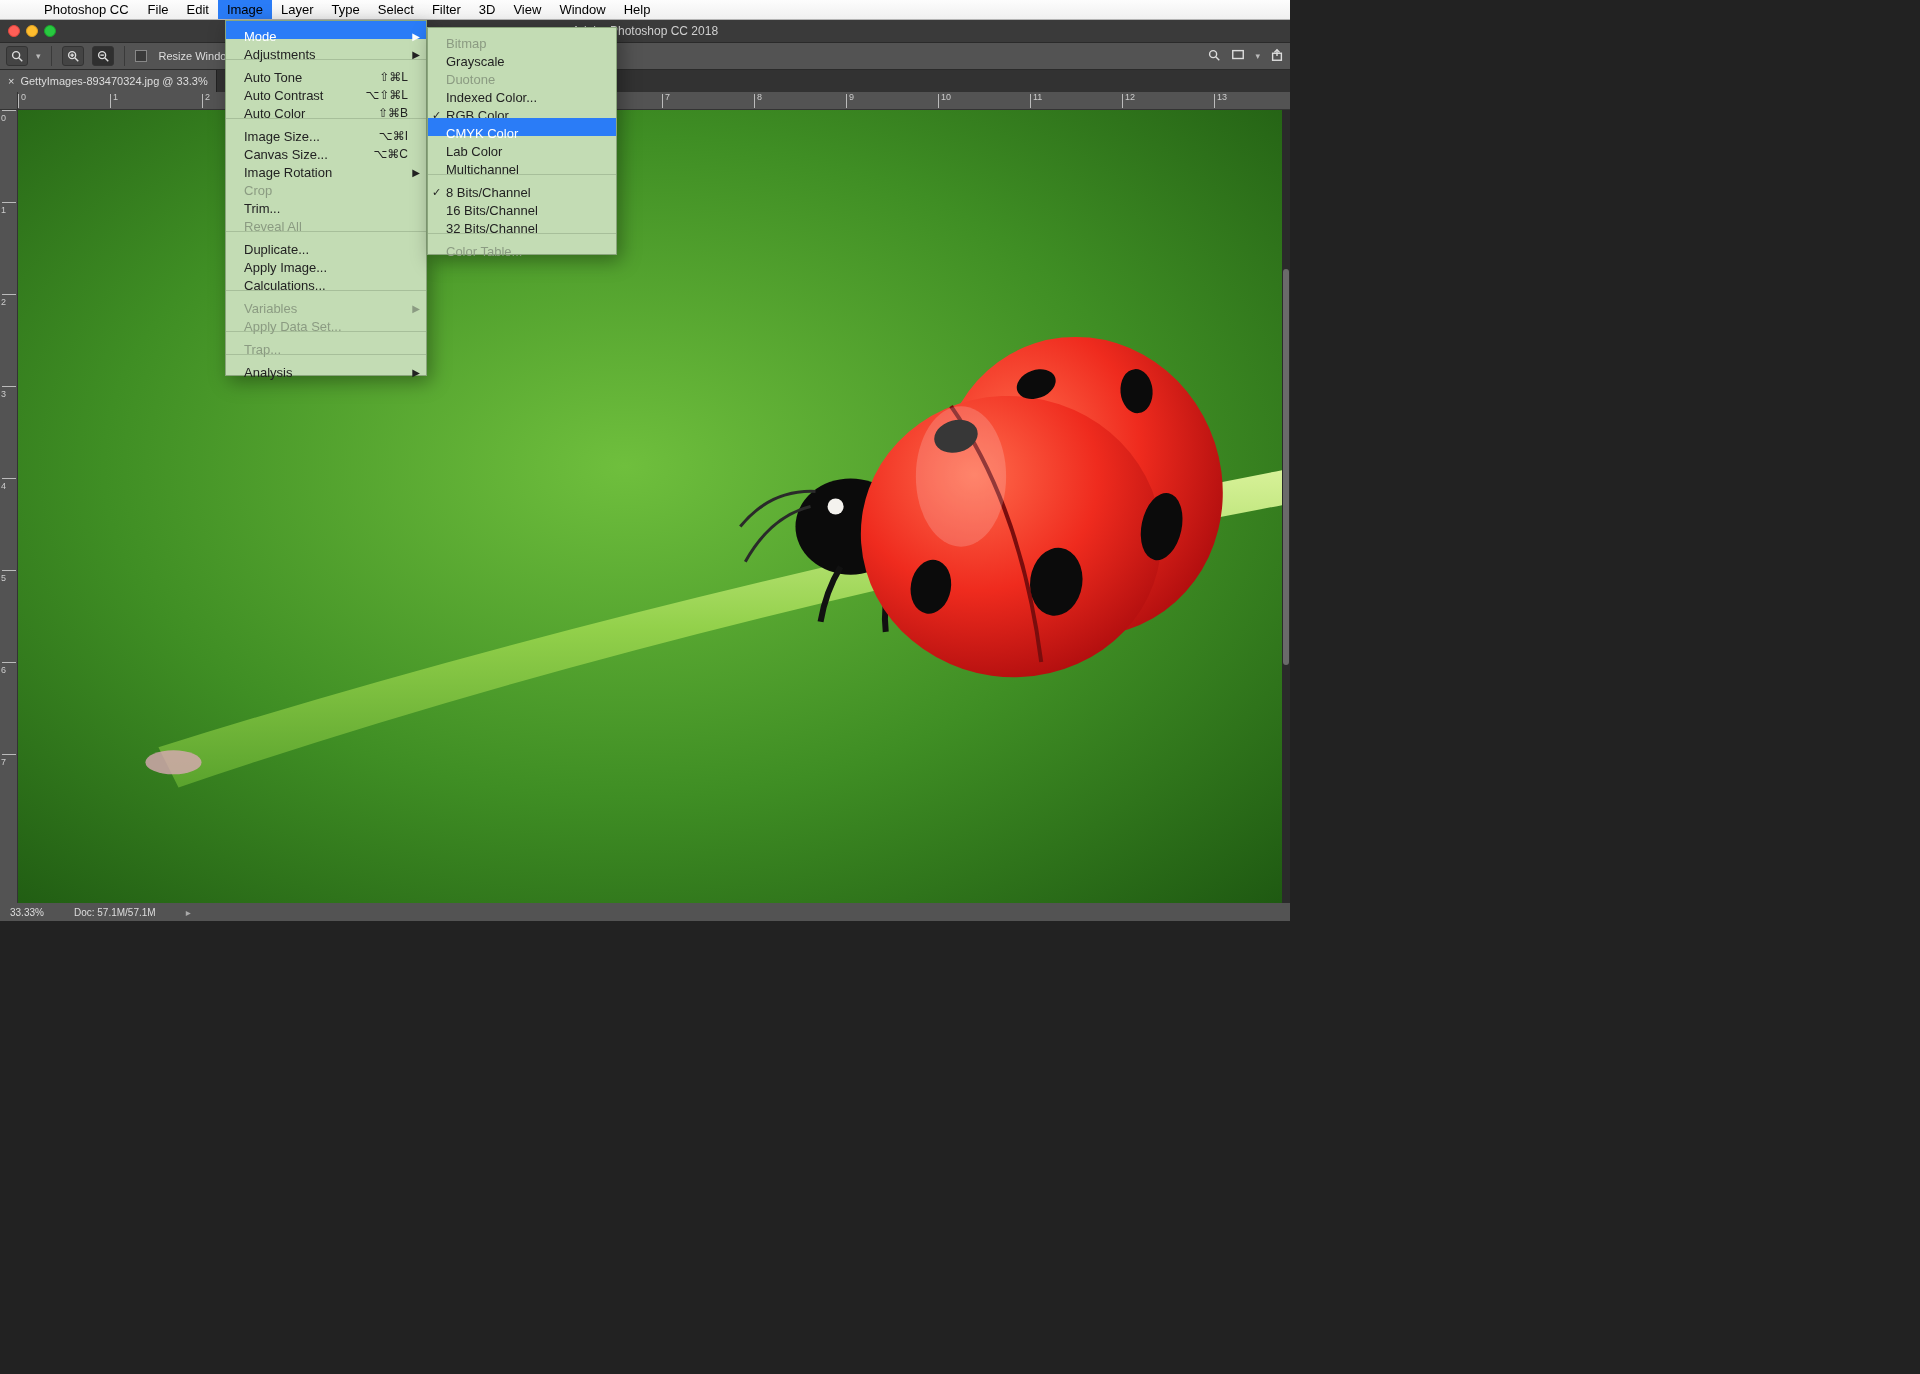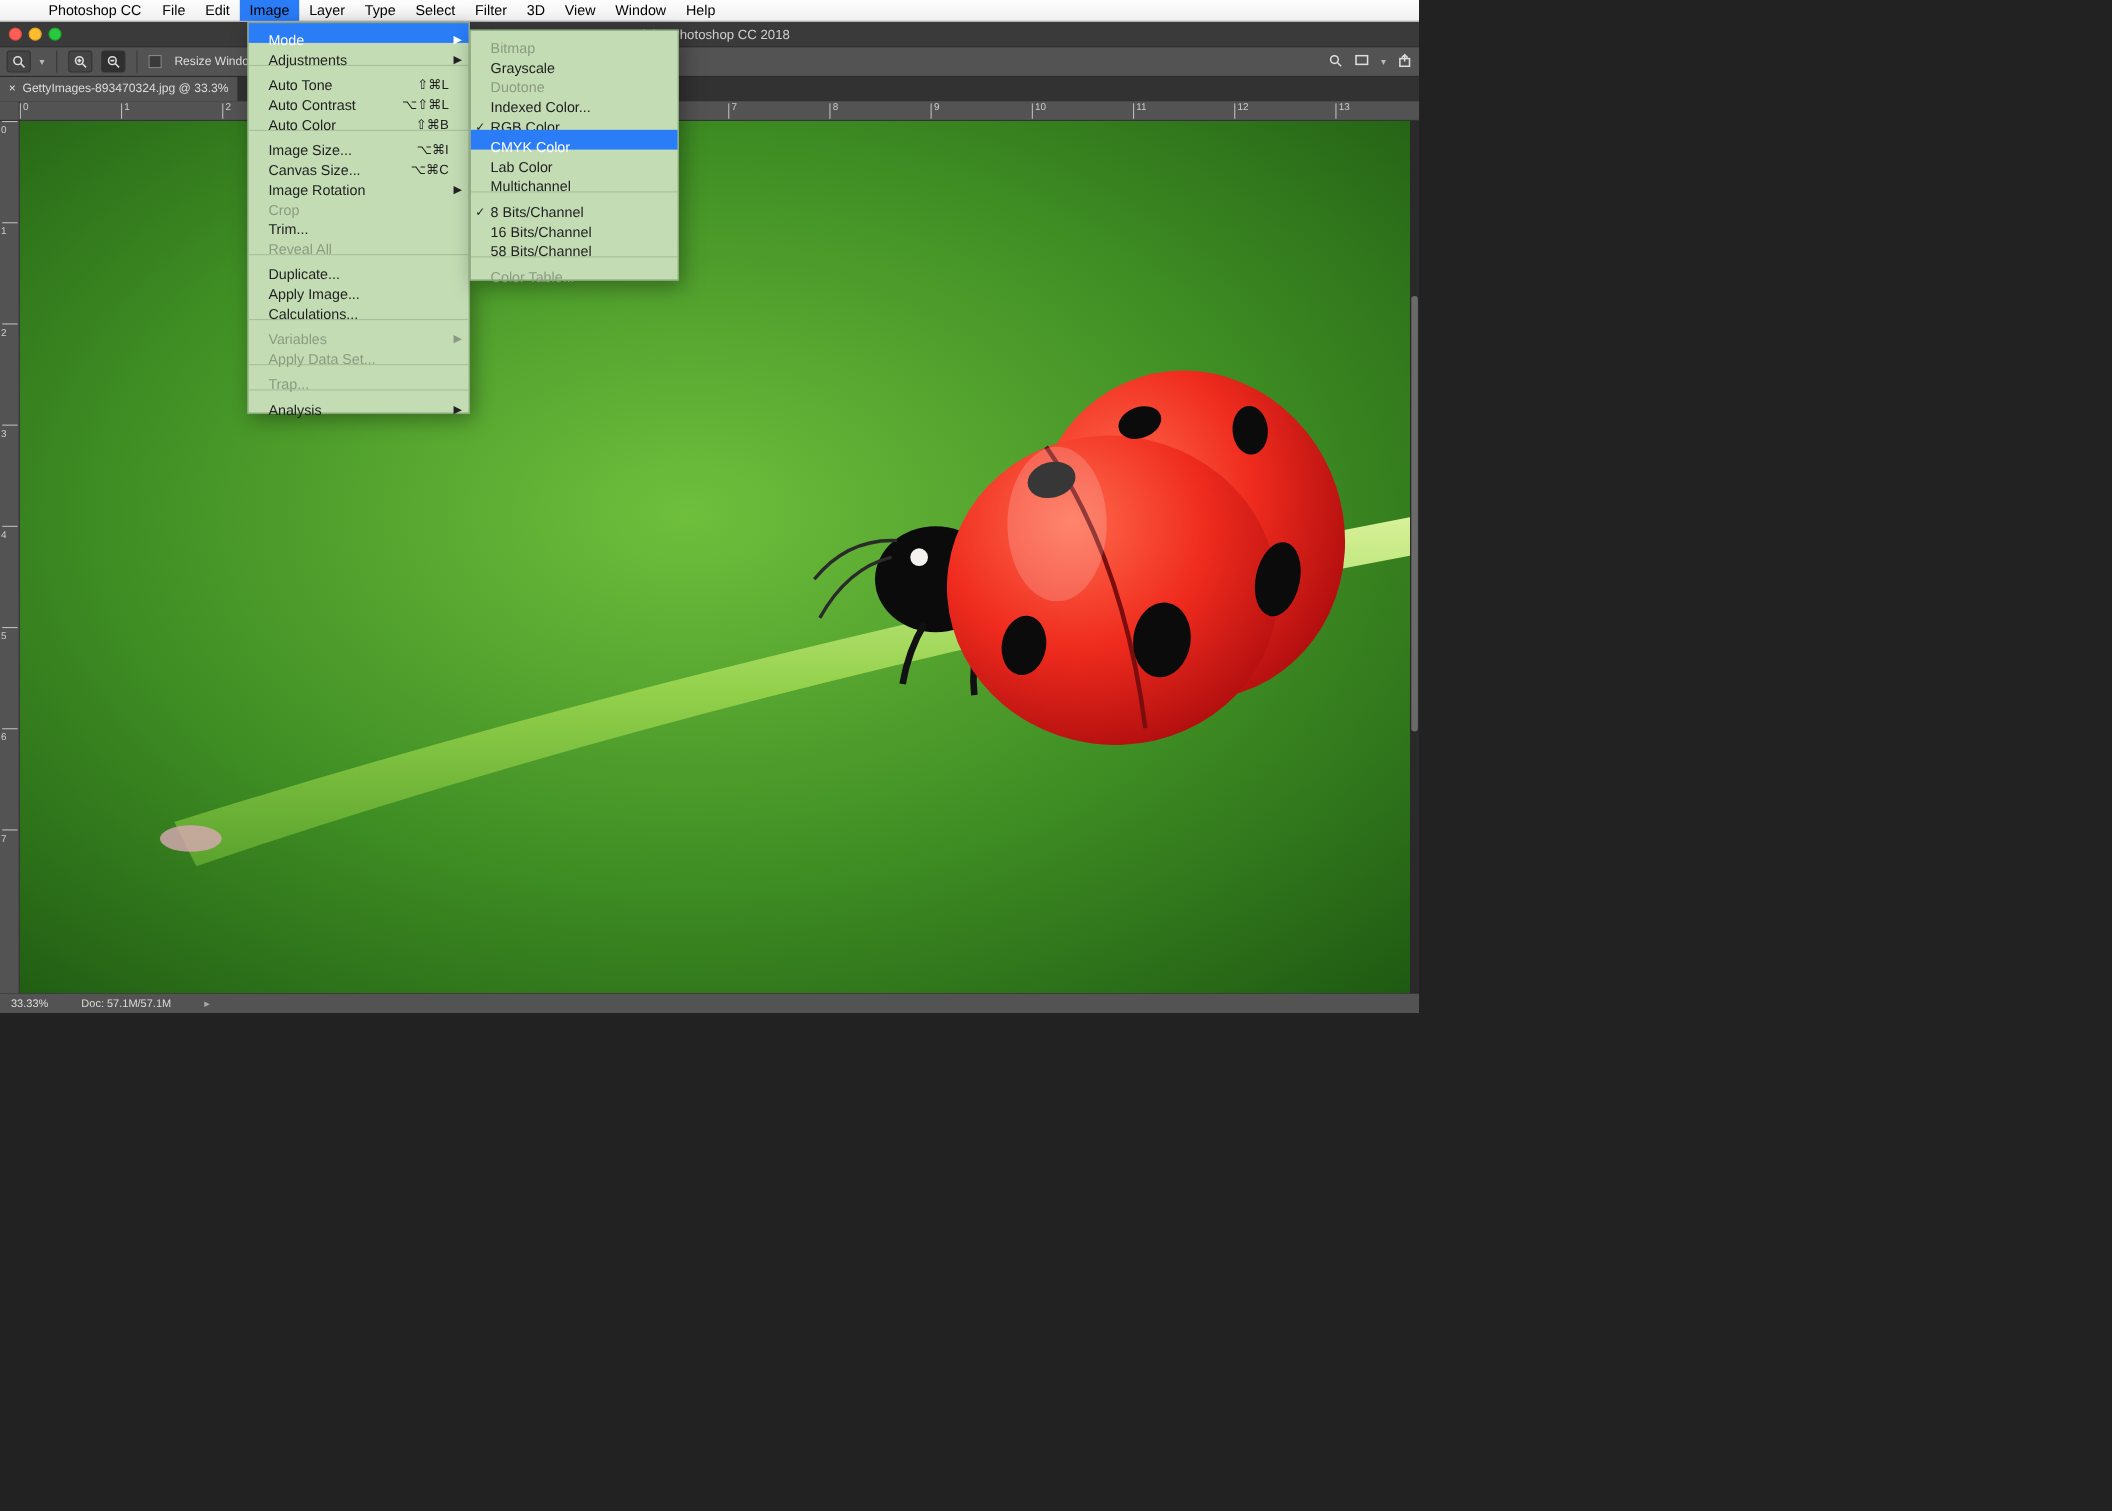--- a/index.html
+++ b/index.html
@@ -384,19 +384,19 @@
     </div>
     <hr>
     <div class="row">
       <span class="check">✓</span>
       <span>8 Bits/Channel</span>
     </div>
     <div class="row">
       <span>16 Bits/Channel</span>
     </div>
     <div class="row">
-      <span>58 Bits/Channel</span>
+      <span>32 Bits/Channel</span>
     </div>
     <hr>
     <div class="row disabled">
       <span>Color Table...</span>
     </div>
   </div>
 
 </body></html>

